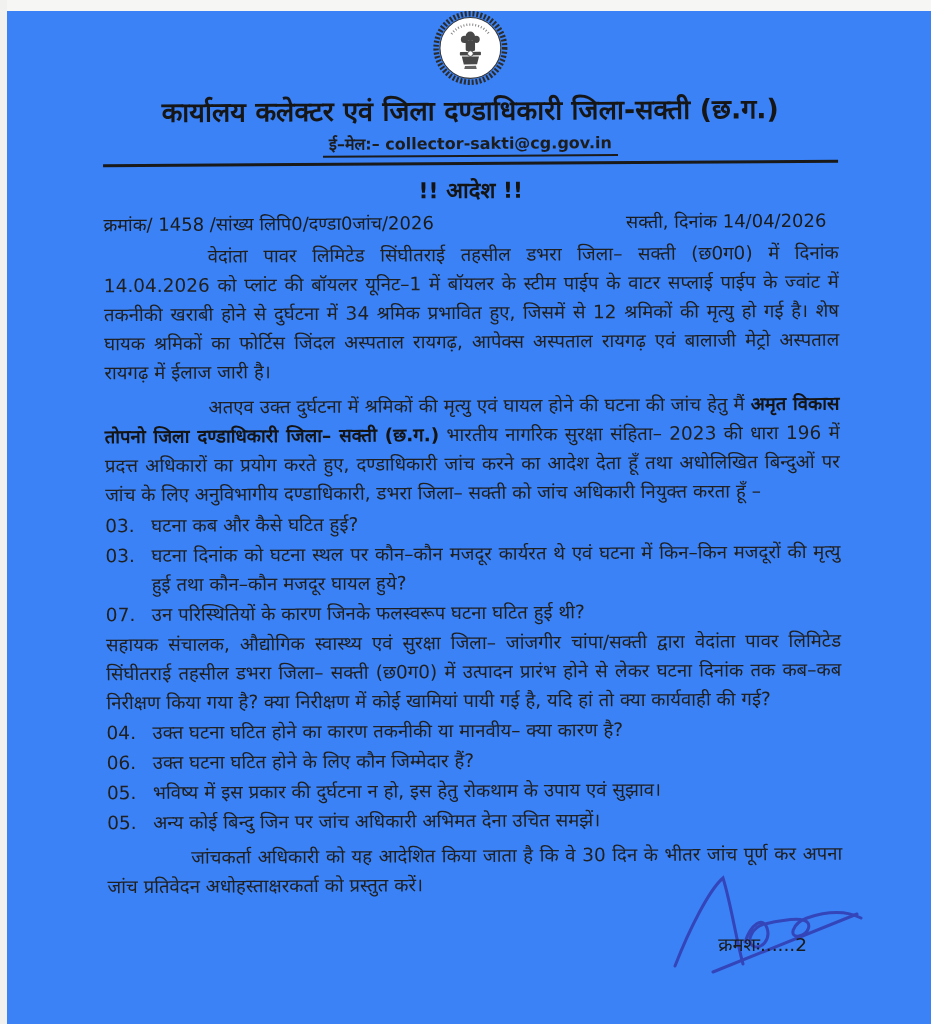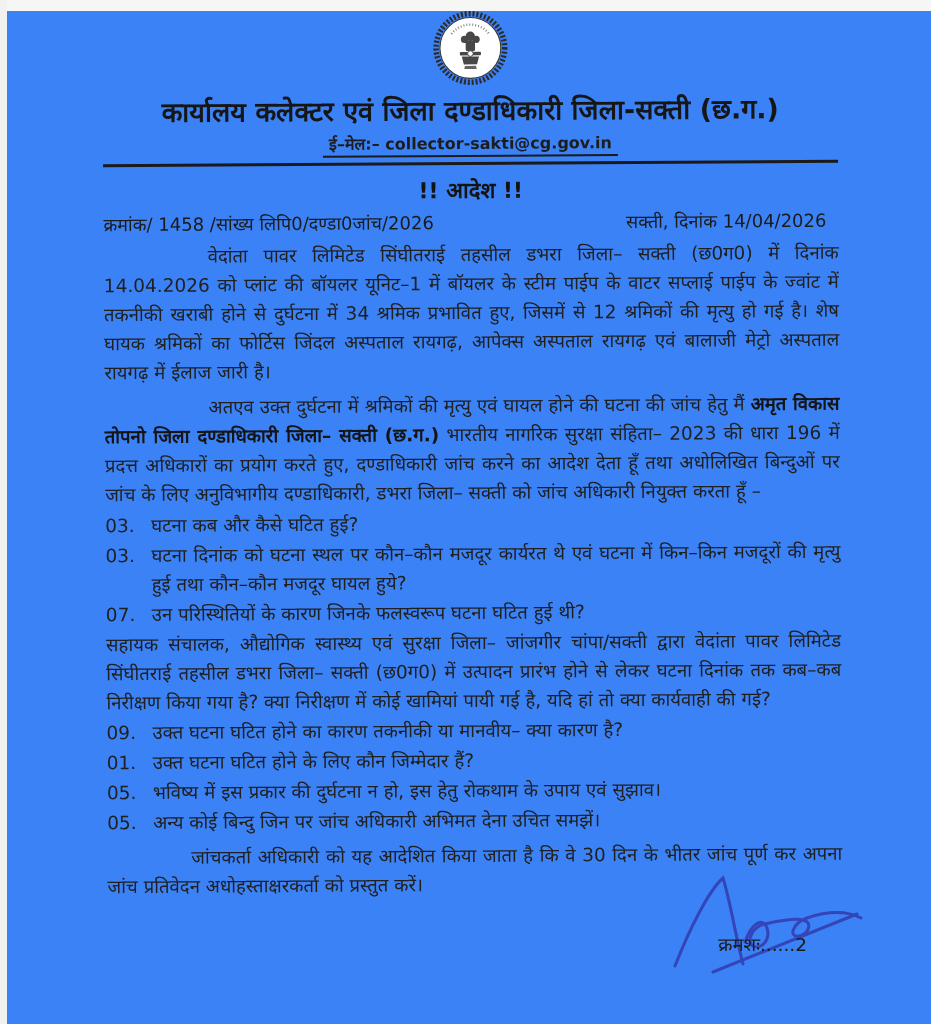--- a/index.html
+++ b/index.html
@@ -112,25 +112,25 @@
         <span class="qtxt">घटना दिनांक को घटना स्थल पर कौन–कौन मजदूर कार्यरत थे एवं घटना में किन–किन मजदूरों की मृत्यु हुई तथा कौन–कौन मजदूर घायल हुये?</span>
       </div>
       <div class="qrow">
         <span class="qnum">07.</span>
         <span class="qtxt">उन परिस्थितियों के कारण जिनके फलस्वरूप घटना घटित हुई थी?</span>
       </div>
       <div class="qrow">
         <span class="qtxt">सहायक संचालक, औद्योगिक स्वास्थ्य एवं सुरक्षा जिला– जांजगीर चांपा/सक्ती द्वारा वेदांता पावर लिमिटेड सिंघीतराई तहसील डभरा जिला– सक्ती (छ0ग0) में उत्पादन प्रारंभ होने से लेकर घटना दिनांक तक कब–कब निरीक्षण किया गया है? क्या निरीक्षण में कोई खामियां पायी गई है, यदि हां तो क्या कार्यवाही की गई?</span>
       </div>
       <div class="qrow">
-        <span class="qnum">09.</span>
+        <span class="qnum">04.</span>
         <span class="qtxt">उक्त घटना घटित होने का कारण तकनीकी या मानवीय– क्या कारण है?</span>
       </div>
       <div class="qrow">
-        <span class="qnum">01.</span>
+        <span class="qnum">06.</span>
         <span class="qtxt">उक्त घटना घटित होने के लिए कौन जिम्मेदार हैं?</span>
       </div>
       <div class="qrow">
         <span class="qnum">05.</span>
         <span class="qtxt">भविष्य में इस प्रकार की दुर्घटना न हो, इस हेतु रोकथाम के उपाय एवं सुझाव।</span>
       </div>
       <div class="qrow">
         <span class="qnum">05.</span>
         <span class="qtxt">अन्य कोई बिन्दु जिन पर जांच अधिकारी अभिमत देना उचित समझें।</span>
       </div>

